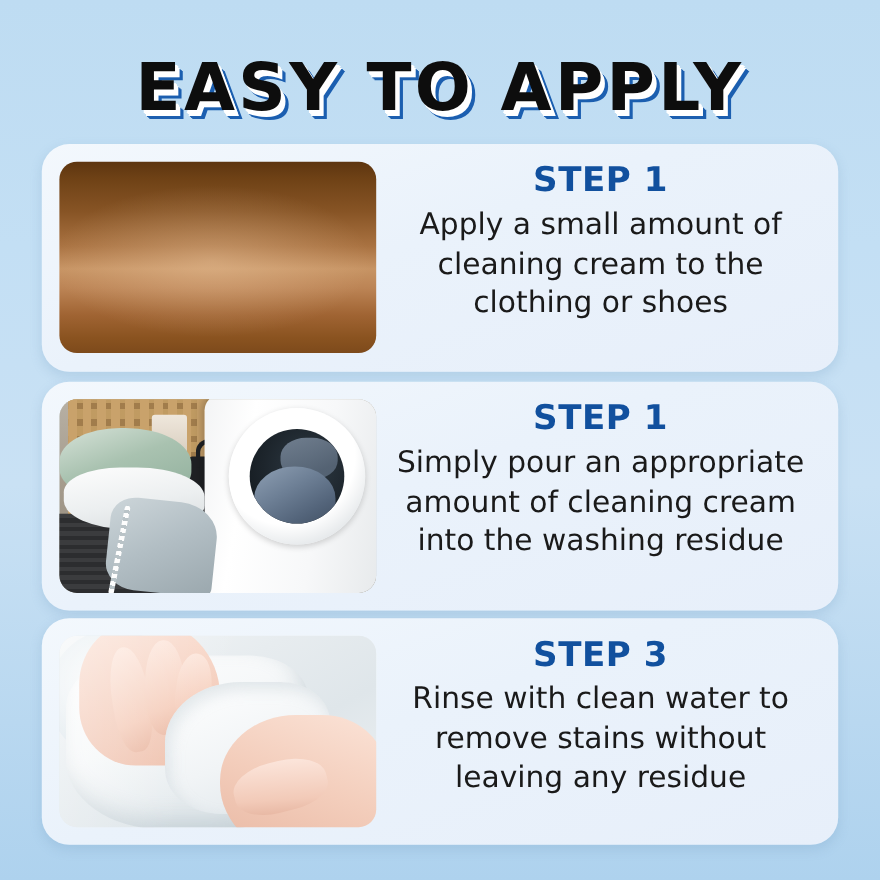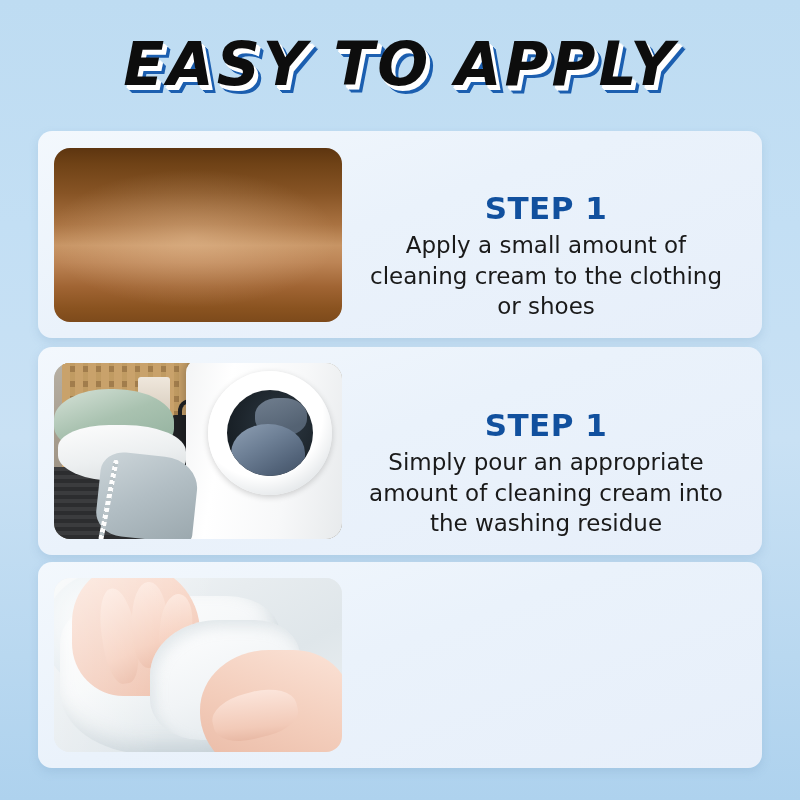--- a/index.html
+++ b/index.html
@@ -17,23 +17,22 @@
   }
 
   
   .title-wrap {
     position: absolute;
     top: 18px;
     left: 0;
     width: 800px;
     height: 92px;
     display: flex;
-    align-items: center;
+    align-items: flex-end;
     justify-content: center;
-    font-style: italic;
   }
 
   .title {
     font-family: "DejaVu Sans", sans-serif;
     font-size: 60px;
     font-weight: 700;
     letter-spacing: 3px;
     color: #0d0d0d;
     line-height: 1;
     white-space: nowrap;
@@ -45,24 +44,24 @@
       6px 7px 0 #1c5fb0,
       7px 8px 0 #1c5fb0;
   }
 
   
   .card {
     position: absolute;
     left: 38px;
     width: 724px;
     background: linear-gradient(160deg, #f3f8fd 0%, #eaf2fb 45%, #e7effa 100%);
-    border-radius: 14px;
+    border-radius: 25px;
     box-shadow: 0 4px 10px rgba(110, 150, 185, 0.22);
     display: flex;
-    align-items: flex-end;
+    align-items: flex-start;
     padding: 16px;
   }
 
   #card-1 { top: 131px;  height: 207px; }
   #card-2 { top: 347px;  height: 208px; }
   #card-3 { top: 562px;  height: 206px; }
 
   .thumb {
     position: relative;
     width: 288px;
@@ -88,21 +87,21 @@
     font-size: 31px;
     font-weight: 700;
     color: #11509e;
     letter-spacing: 0.5px;
     line-height: 1.15;
     margin-bottom: 4px;
   }
 
   .step-desc {
     font-family: "DejaVu Sans", sans-serif;
-    font-size: 23px;
+    font-size: 27px;
     font-weight: 400;
     color: #1a1a1a;
     line-height: 1.33;
   }
 
   
   .thumb-brown {
     background:
       linear-gradient(180deg,
         #5d3510 0%,
@@ -308,13 +307,17 @@
     <div class="hw-fabric"></div>
     <div class="hw-hand-l"></div>
     <div class="hw-finger hw-f1"></div>
     <div class="hw-finger hw-f2"></div>
     <div class="hw-finger hw-f3"></div>
     <div class="hw-fabric2"></div>
     <div class="hw-hand-r"></div>
     <div class="hw-thumb-r"></div>
     <div class="hw-sheen"></div>
   </div>
+  <div class="text-col">
+    <div class="step-title">STEP 3</div>
+    <div class="step-desc">Rinse with clean water to remove stains without leaving any residue</div>
+  </div>
 </div>
 
 </body></html>

